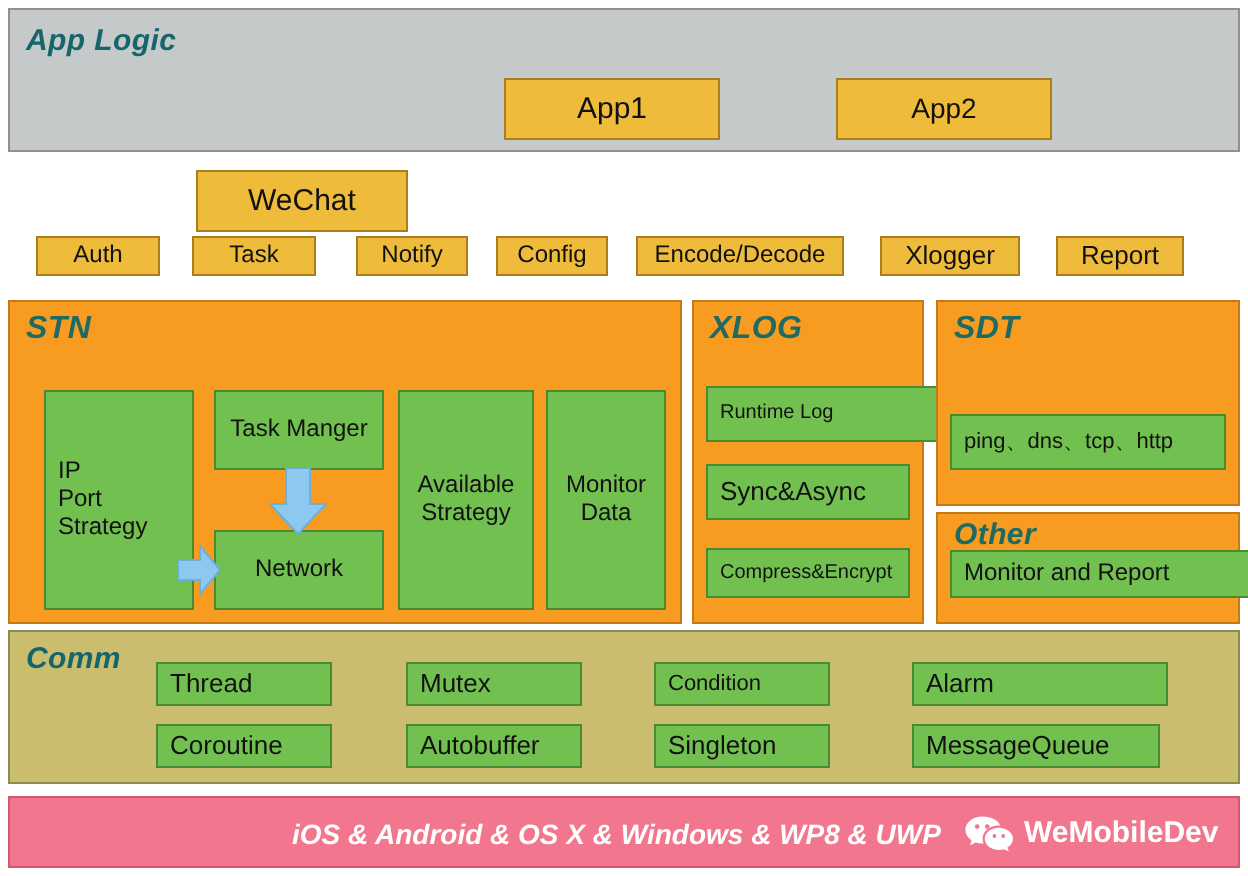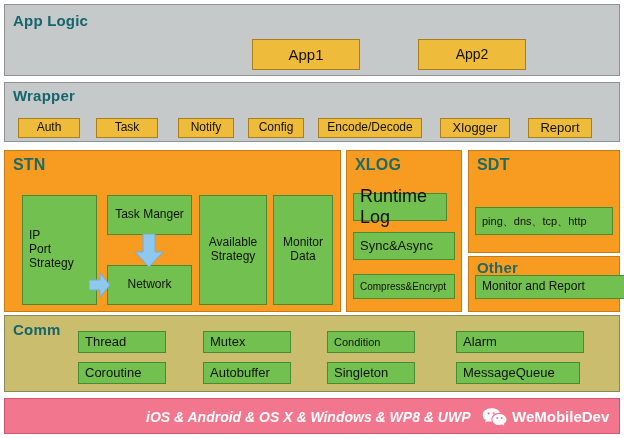--- a/index.html
+++ b/index.html
@@ -23,20 +23,21 @@
     position: absolute;
     box-sizing: border-box;
     border: 1px solid #8a8a96;
   }
   .band-title {
     position: absolute;
     font-weight: bold;
     color: #1f6f6f;
     letter-spacing: .2px;
     white-space: nowrap;
+    font-style: italic;
   }
 
   
   .grey {
     background: #c6c9ca;
     border-color: #8f9293;
   }
   .grey .band-title { color: #15656c; }
 
   
@@ -113,23 +114,20 @@
 
 <div id="canvas">
 
   <div class="band grey" style="left:4px; top:4px; width:616px; height:72px;">
     <div class="band-title" style="left:8px; top:7px; font-size:15px;">App Logic</div>
   </div>
   <div class="node yellow" style="left:98px; top:39px; width:106px; height:31px; font-size:15px;margin-top:46px;">WeChat</div>
   <div class="node yellow" style="left:252px; top:39px; width:108px; height:31px; font-size:15px;">App1</div>
   <div class="node yellow" style="left:418px; top:39px; width:108px; height:31px; font-size:14px;">App2</div>
 
-  <div class="band grey" style="left:4px; top:82px; width:616px; height:60px;">
-    <div class="band-title" style="left:8px; top:4px; font-size:15px;">Wrapper</div>
-  </div>
   <div class="node yellow" style="left:18px; top:118px; width:62px; height:20px; font-size:12px;">Auth</div>
   <div class="node yellow" style="left:96px; top:118px; width:62px; height:20px; font-size:12px;">Task</div>
   <div class="node yellow" style="left:178px; top:118px; width:56px; height:20px; font-size:12px;">Notify</div>
   <div class="node yellow" style="left:248px; top:118px; width:56px; height:20px; font-size:12px;">Config</div>
   <div class="node yellow" style="left:318px; top:118px; width:104px; height:20px; font-size:12px;">Encode/Decode</div>
   <div class="node yellow" style="left:440px; top:118px; width:70px; height:20px; font-size:13px;">Xlogger</div>
   <div class="node yellow" style="left:528px; top:118px; width:64px; height:20px; font-size:13px;">Report</div>
 
   <div class="band orange" style="left:4px; top:150px; width:337px; height:162px;">
     <div class="band-title" style="left:8px; top:5px; font-size:16px;">STN</div>
@@ -148,21 +146,21 @@
     <polygon points="9,0 21,0 21,18 29,18 15,33 1,18 9,18" fill="#8ec8ef" stroke="#6ab0dd" stroke-width="1"></polygon>
   </svg>
 
   <svg class="arrow" style="left:89px; top:272px;" width="22" height="26" viewBox="0 0 22 26">
     <polygon points="0,8 11,8 11,1 21,13 11,25 11,18 0,18" fill="#8ec8ef" stroke="#6ab0dd" stroke-width="1"></polygon>
   </svg>
 
   <div class="band orange" style="left:346px; top:150px; width:116px; height:162px;">
     <div class="band-title" style="left:8px; top:5px; font-size:16px;">XLOG</div>
   </div>
-  <div class="node green green-left" style="left:353px; top:193px; width:94px; height:28px; font-size:18px;">Runtime Log</div>
+  <div class="node green green-left" style="left:353px; top:193px; width:116px; height:28px; font-size:10px;">Runtime Log</div>
   <div class="node green green-left" style="left:353px; top:232px; width:102px; height:28px; font-size:13px;">Sync&amp;Async</div>
   <div class="node green green-left" style="left:353px; top:274px; width:102px; height:25px; font-size:10px;">Compress&amp;Encrypt</div>
 
   <div class="band orange" style="left:468px; top:150px; width:152px; height:103px;">
     <div class="band-title" style="left:8px; top:5px; font-size:16px;">SDT</div>
   </div>
   <div class="node green green-left" style="left:475px; top:207px; width:138px; height:28px; font-size:11px;">ping、dns、tcp、http</div>
 
   <div class="band orange" style="left:468px; top:256px; width:152px; height:56px;">
     <div class="band-title" style="left:8px; top:2px; font-size:15px;">Other</div>

